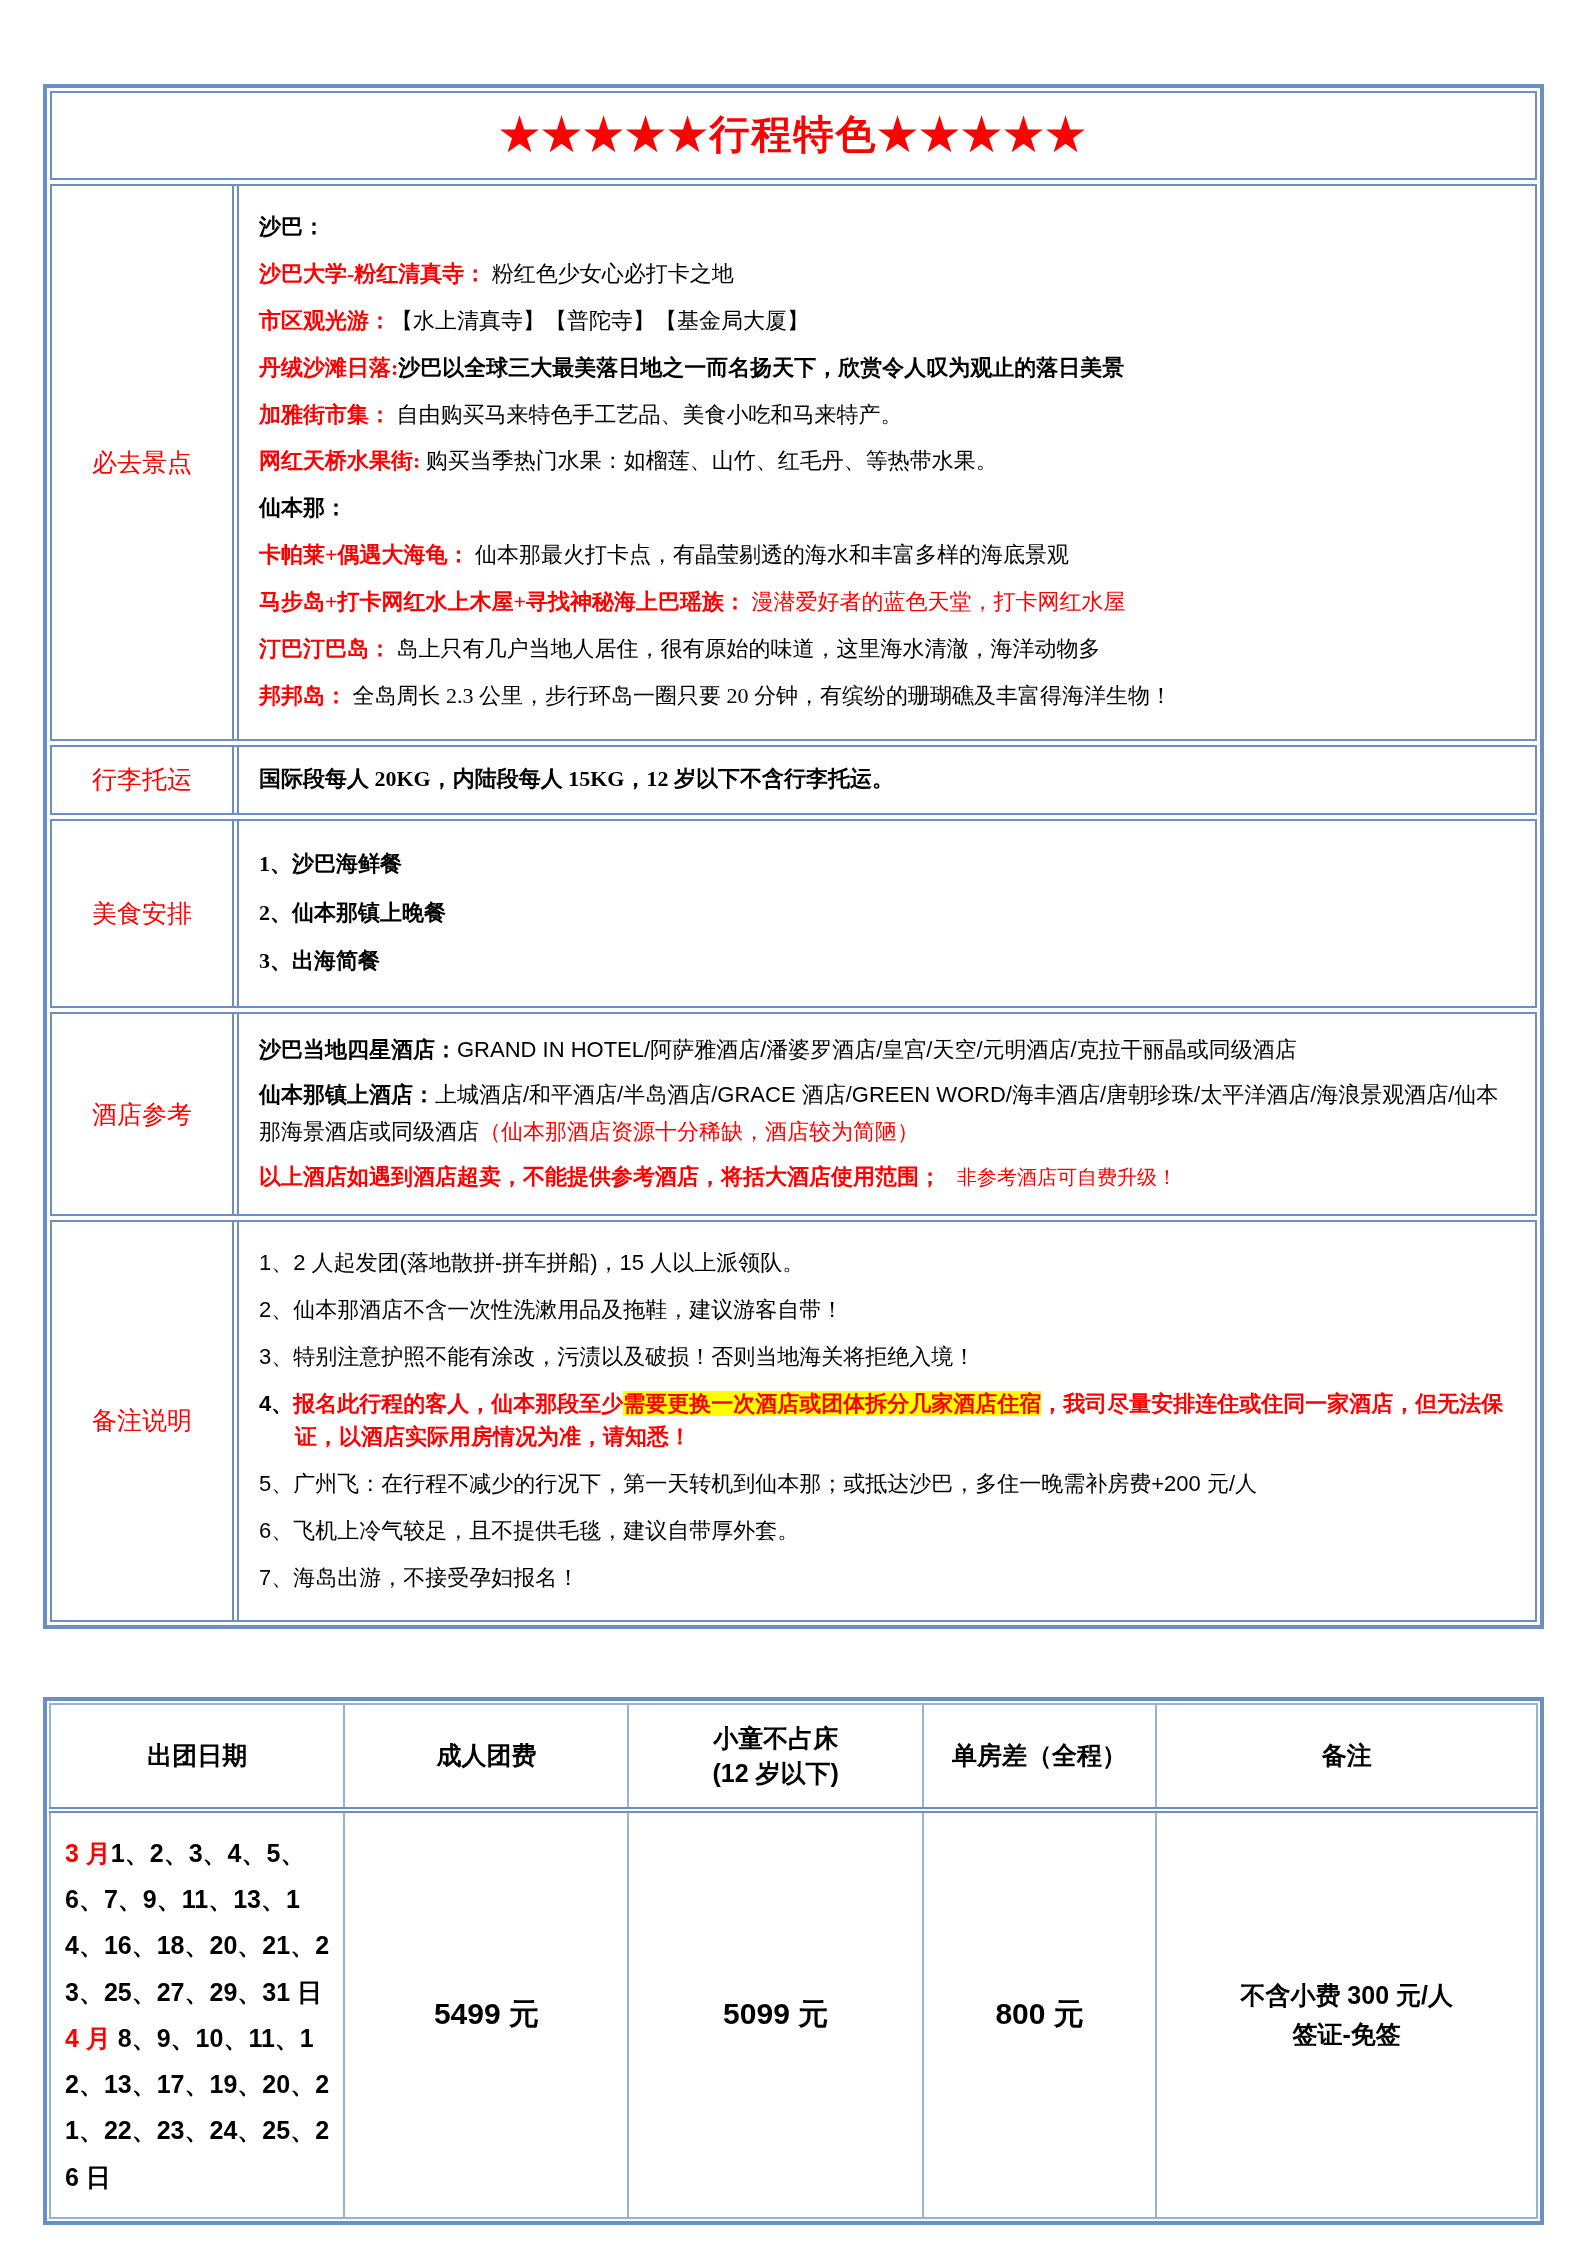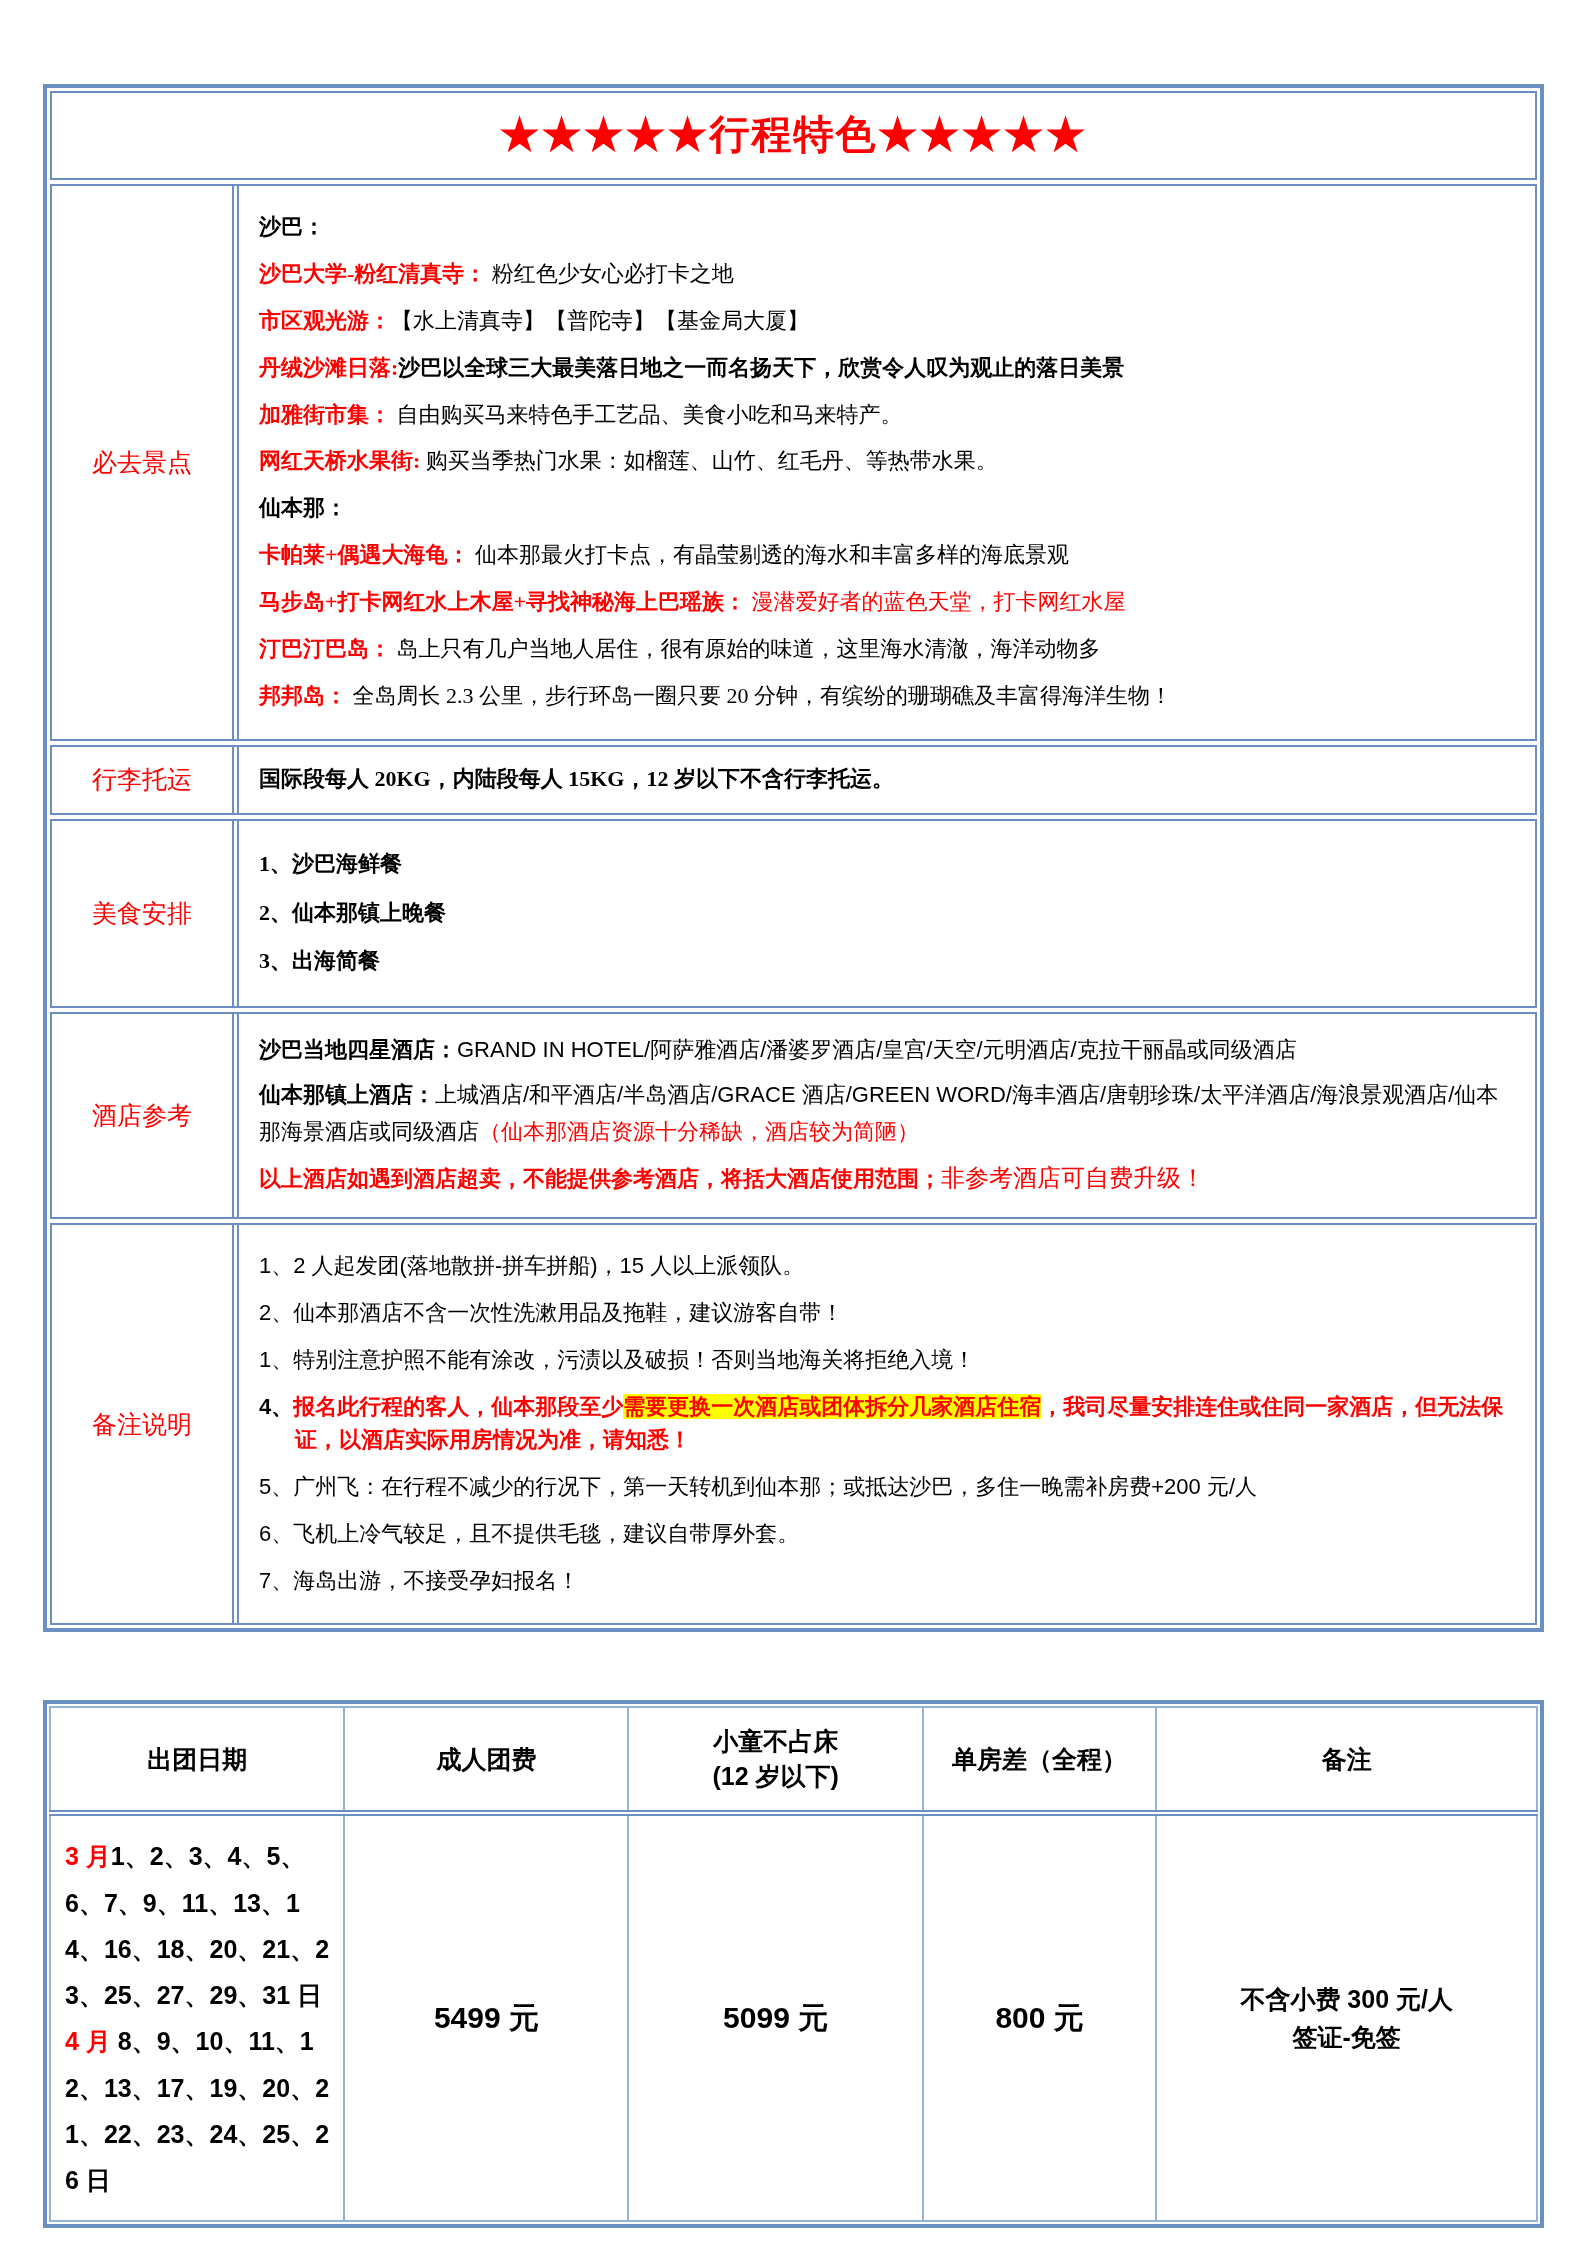--- a/index.html
+++ b/index.html
@@ -45,21 +45,21 @@
   .semibold{font-weight:600;}
   .luggage-cnt{display:flex;align-items:center;}
   .luggage-cnt p{margin:6px 0;}
   .meals-cnt p{margin:17px 0;}
 
   .hotels-cnt{font-family:"Liberation Sans","DejaVu Sans",sans-serif;}
   .hotels-cnt p{margin:7px 0;line-height:1.7;}
   .h-bold{font-weight:700;}
   .red{color:var(--red);}
   .p3main{color:var(--red);font-weight:700;}
-  .p3tail{color:var(--red);font-size:24px;}
+  .p3tail{color:var(--red);font-size:20px;margin-left:16px;}
 
   .notes-cnt{font-family:"Liberation Sans","DejaVu Sans",sans-serif;}
   .notes-cnt p{margin:14px 0;line-height:1.5;}
   .note4{padding-left:36px;text-indent:-36px;}
   .note4 .num{color:#000;font-weight:700;}
   .note4 .r{color:var(--red);font-weight:700;}
   .note4 .hl{color:var(--red);font-weight:700;background:var(--hl);}
 
   
   .price-wrap{margin-top:68px;border:4px solid var(--blue);padding:2px;}
@@ -138,21 +138,21 @@
       </div>
     </div>
 
     <div class="row">
       <div class="lbl">
         <span>备注说明</span>
       </div>
       <div class="cnt notes-cnt">
         <p>1、2 人起发团(落地散拼-拼车拼船)，15 人以上派领队。</p>
         <p>2、仙本那酒店不含一次性洗漱用品及拖鞋，建议游客自带！</p>
-        <p>1、特别注意护照不能有涂改，污渍以及破损！否则当地海关将拒绝入境！</p>
+        <p>3、特别注意护照不能有涂改，污渍以及破损！否则当地海关将拒绝入境！</p>
         <p class="note4"><span class="num">4、</span><span class="r">报名此行程的客人，仙本那段至少</span><span class="hl">需要更换一次酒店或团体拆分几家酒店住宿</span><span class="r">，我司尽量安排连住或住同一家酒店，但无法保证，以酒店实际用房情况为准，请知悉！</span></p>
         <p>5、广州飞：在行程不减少的行况下，第一天转机到仙本那；或抵达沙巴，多住一晚需补房费+200 元/人</p>
         <p>6、飞机上冷气较足，且不提供毛毯，建议自带厚外套。</p>
         <p>7、海岛出游，不接受孕妇报名！</p>
       </div>
     </div>
 
   </div>
 
   <div class="price-wrap">

